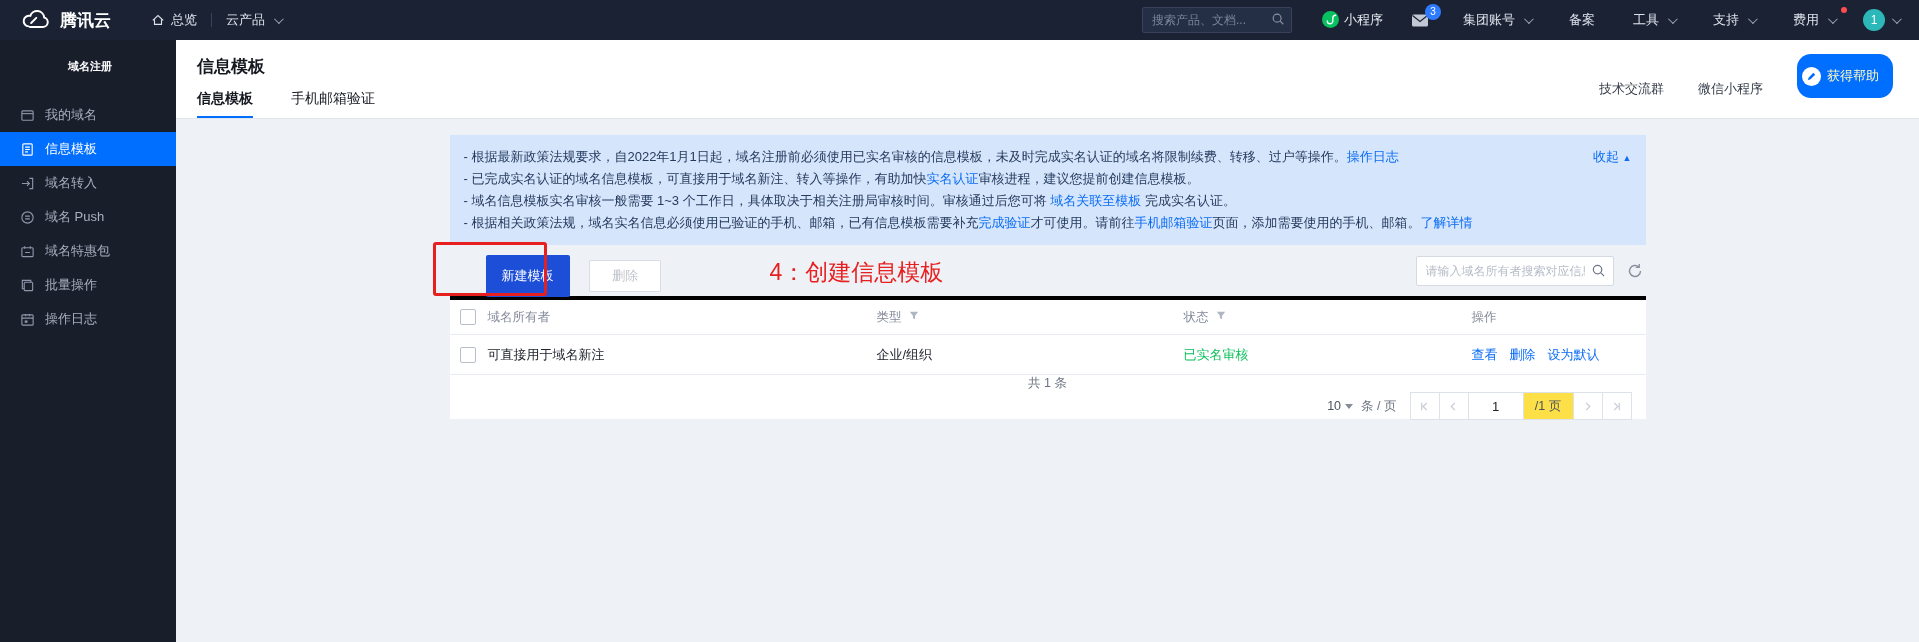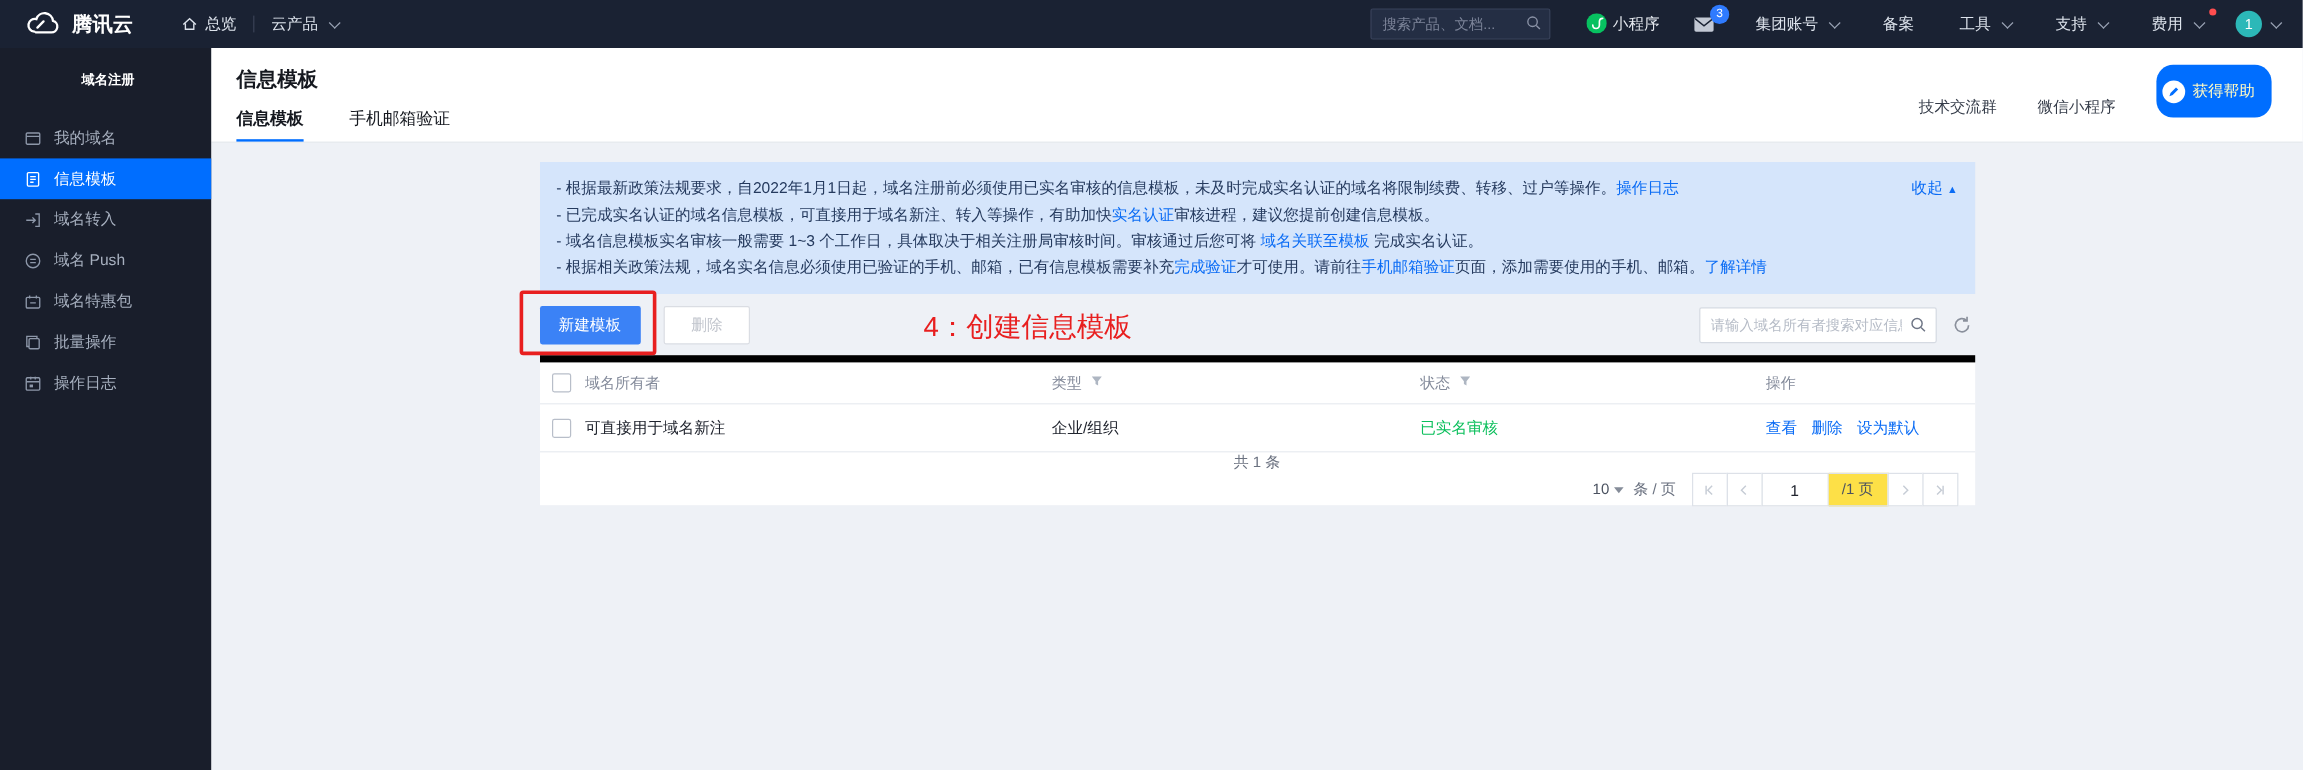--- a/index.html
+++ b/index.html
@@ -57,32 +57,32 @@
   .tab { font-size:14px; color:#15181f; padding-bottom:8px; cursor:pointer; }
   .tab.active { font-weight:bold; border-bottom:2px solid #006eff; }
   
   .content { width:1196px; margin:16px auto 0; position:relative; }
   .notice { position:relative; background:#d5e5fb; padding:11px 120px 11px 14px; font-size:13px; line-height:22px; color:#253a5e; }
   .notice a, .blue-link { color:#0b6cf5; text-decoration:none; cursor:pointer; }
   .collapse { position:absolute; right:14px; top:11px; font-size:13px; color:#0b6cf5; cursor:pointer; }
   .collapse .tri { font-size:9px; }
   
   .toolbar { margin-top:10px; position:relative; height:32px; }
-  .btn-primary { display:inline-block; width:84px; height:32px; background:#3b82f6; border:none; color:#fff; font-size:13px; border-radius:2px; cursor:pointer; }
+  .btn-primary { display:inline-block; width:84px; height:42px; background:#1d4ed8; border:none; color:#fff; font-size:13px; border-radius:2px; cursor:pointer;margin-left:36px; }
   .btn-disabled { display:inline-block; width:72px; height:32px; background:#fff; border:1px solid #dadde3; color:#c0c4cc; font-size:13px; border-radius:2px; margin-left:16px; cursor:not-allowed; }
   .anno-box { position:absolute; left:-17px; top:-13px; width:114px; height:54px; border:3px solid #e81f1f; border-radius:3px; pointer-events:none; }
   .anno-text { position:absolute; left:320px; top:2px; font-size:23px; color:#e81f1f; white-space:nowrap; }
   .toolbar-right { position:absolute; right:0; top:1px; display:flex; align-items:center; gap:10px; }
   .tbl-search { position:relative; width:198px; height:30px; }
   .tbl-search input { width:100%; height:100%; border:1px solid #d5dae2; border-radius:2px; font-size:12px; padding:0 28px 0 9px; color:#333; outline:none; background:#fff;}
   .tbl-search input::placeholder { color:#b6bcc7; }
   .tbl-search .mag { position:absolute; right:8px; top:7px; color:#6e7585; }
   .refresh-btn { width:22px; height:22px; display:flex; align-items:center; justify-content:center; color:#8a909c; cursor:pointer; background:none; border:none;}
   
-  .tbl { margin-top:9px; background:#fff; border-top:6px solid #000000; }
+  .tbl { margin-top:9px; background:#fff; border-top:4px solid #000000; }
   .tr { display:grid; grid-template-columns:427px 307px 288px 1fr; align-items:center; }
   .tr.head { height:35px; color:#838a9a; font-size:12.5px; border-bottom:1px solid #e8ebf0; }
   .tr.row { height:40px; font-size:13px; border-bottom:1px solid #e8ebf0; }
   .cell-owner { display:flex; align-items:center; padding-left:10px; gap:12px; }
   .checkbox { width:16px; height:16px; border:1px solid #b8bec9; border-radius:2px; background:#fff; display:inline-block; flex:none; cursor:pointer; }
   .funnel { color:#aeb6c2; margin-left:4px; cursor:pointer; display:inline-flex;}
   .status-ok { color:#0abf5b; }
   .actions { display:flex; gap:12px; }
   .actions .blue-link { font-size:13px; }
   

